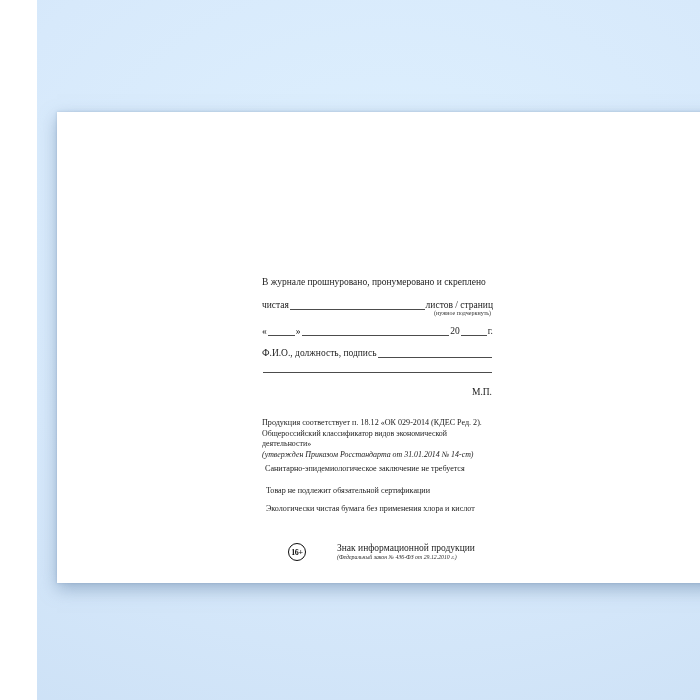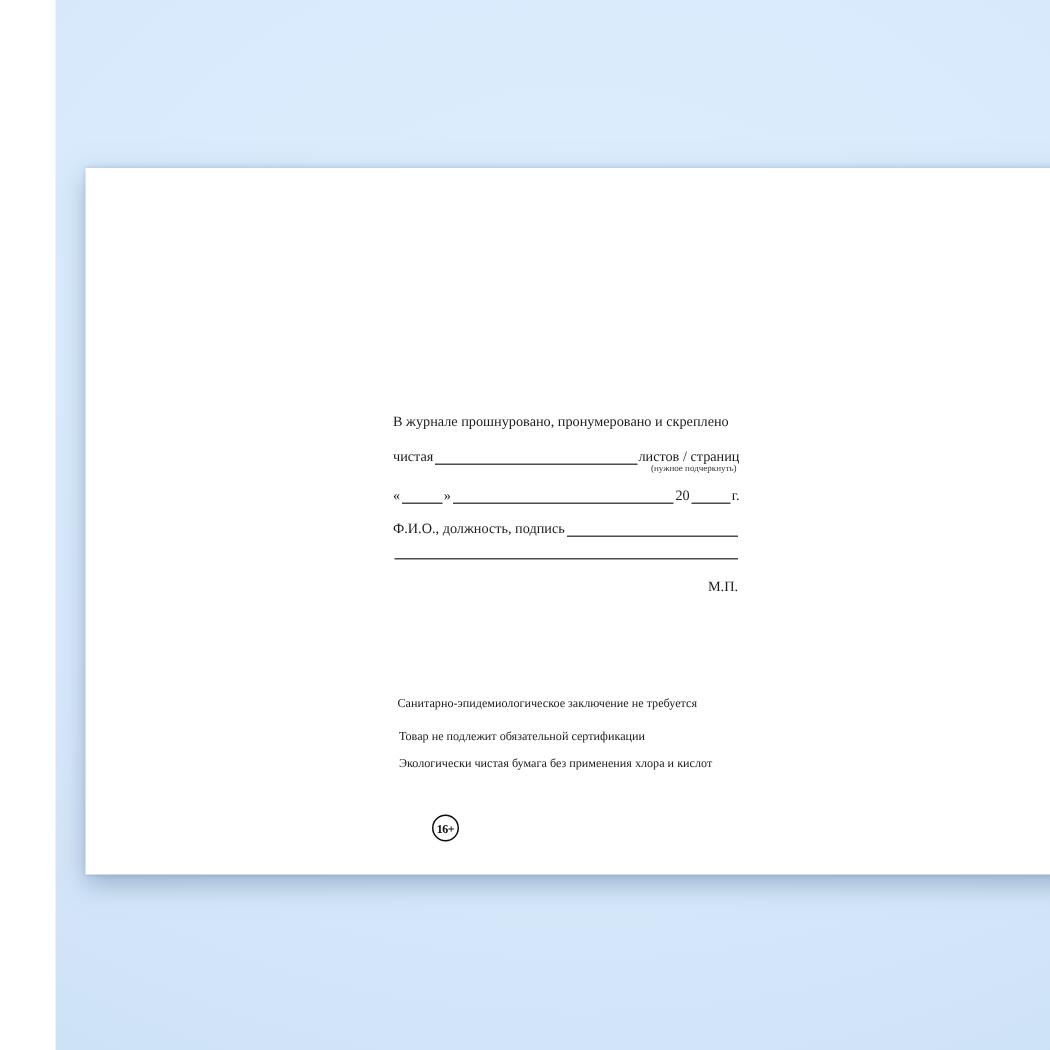--- a/index.html
+++ b/index.html
@@ -109,26 +109,35 @@
         <span>Ф.И.О., должность, подпись</span>
         <span class="blank"></span>
       </div>
 
       <div class="row sigline-row flexrow">
         <span class="blank"></span>
       </div>
 
       <div class="row mp-row fs-main right">М.П.</div>
 
+      <div class="row comp-block fs-para">
+        <div>Продукция соответствует п. 18.12 «ОК 029-2014 (КДЕС Ред. 2).</div>
+        <div class="comp-l2">Общероссийский классификатор видов экономической деятельности»</div>
+        <div class="comp-l3 italic">(утвержден Приказом Росстандарта от 31.01.2014 № 14-ст)</div>
+      </div>
 
       <div class="row st-1 fs-para">Санитарно-эпидемиологическое заключение не требуется</div>
 
       <div class="row st-2 fs-para">Товар не подлежит обязательной сертификации</div>
 
       <div class="row st-3 fs-para">Экологически чистая бумага без применения хлора и кислот</div>
 
       <div class="row info-row">
         <div class="age-badge">16+</div>
+        <div>
+          <div class="info-title">Знак информационной продукции</div>
+          <div class="info-law italic">(Федеральный закон № 436-ФЗ от 29.12.2010 г.)</div>
+        </div>
       </div>
 
     </div>
   </div>
 </div>
 
 </body></html>

